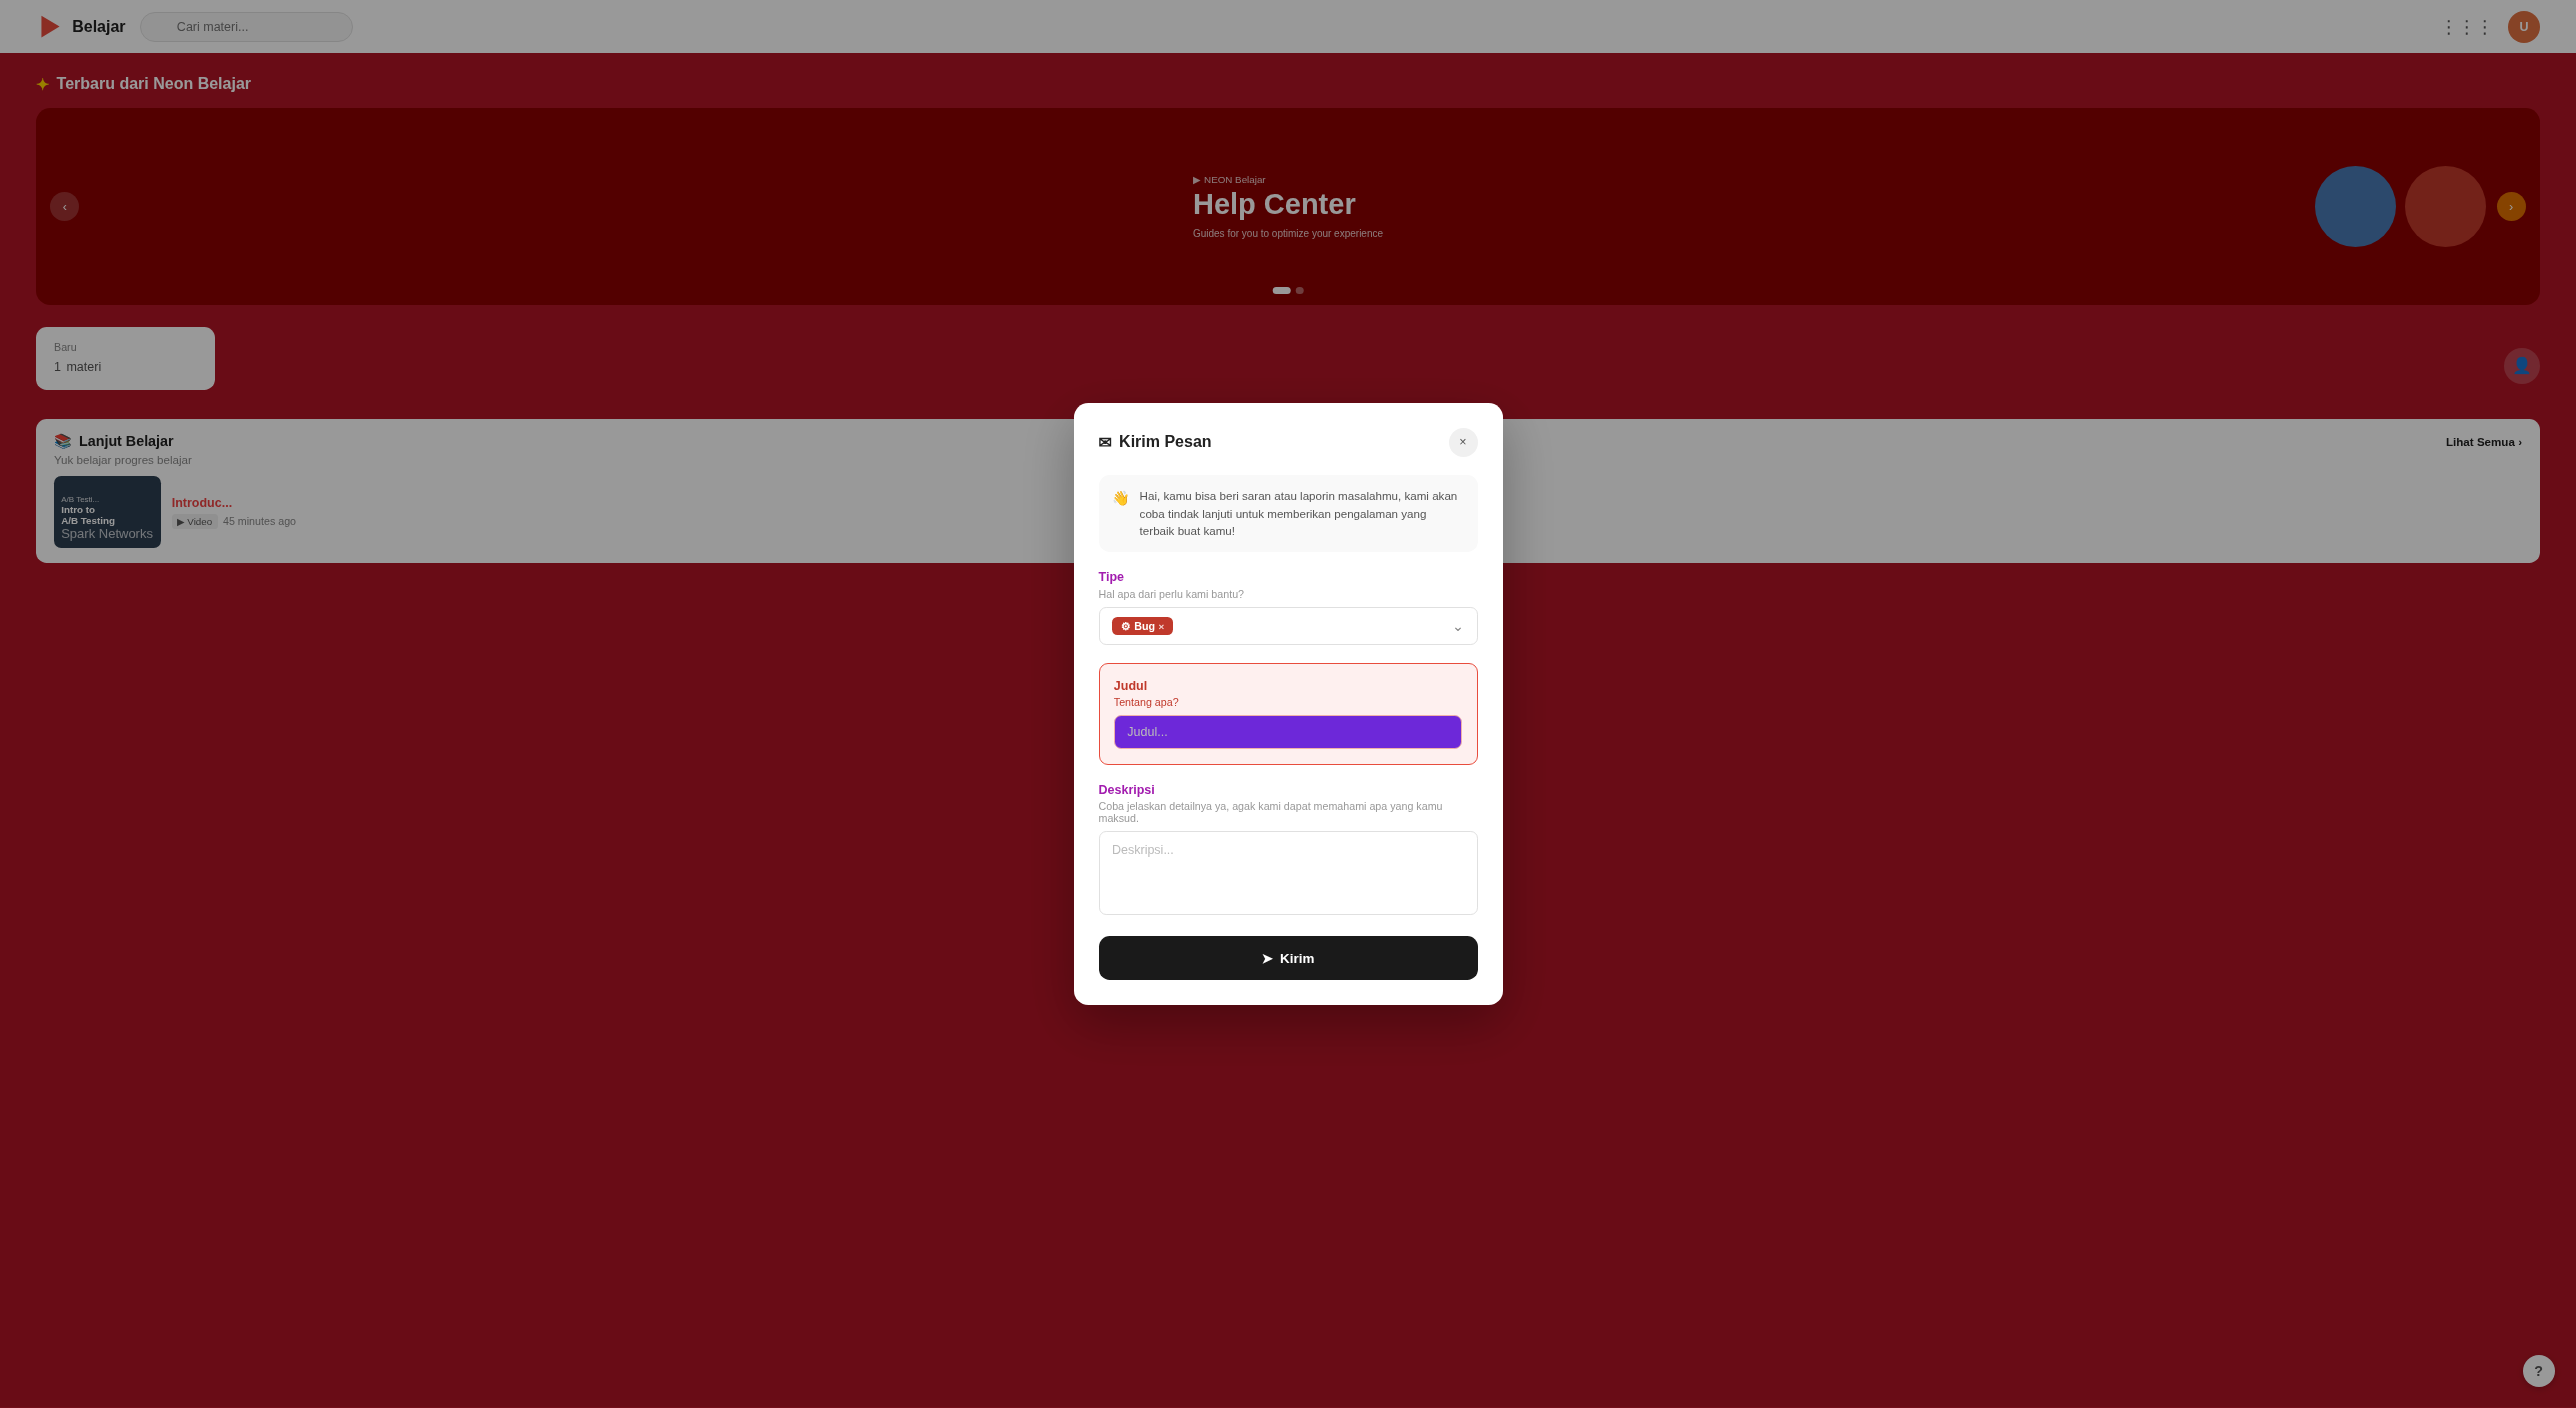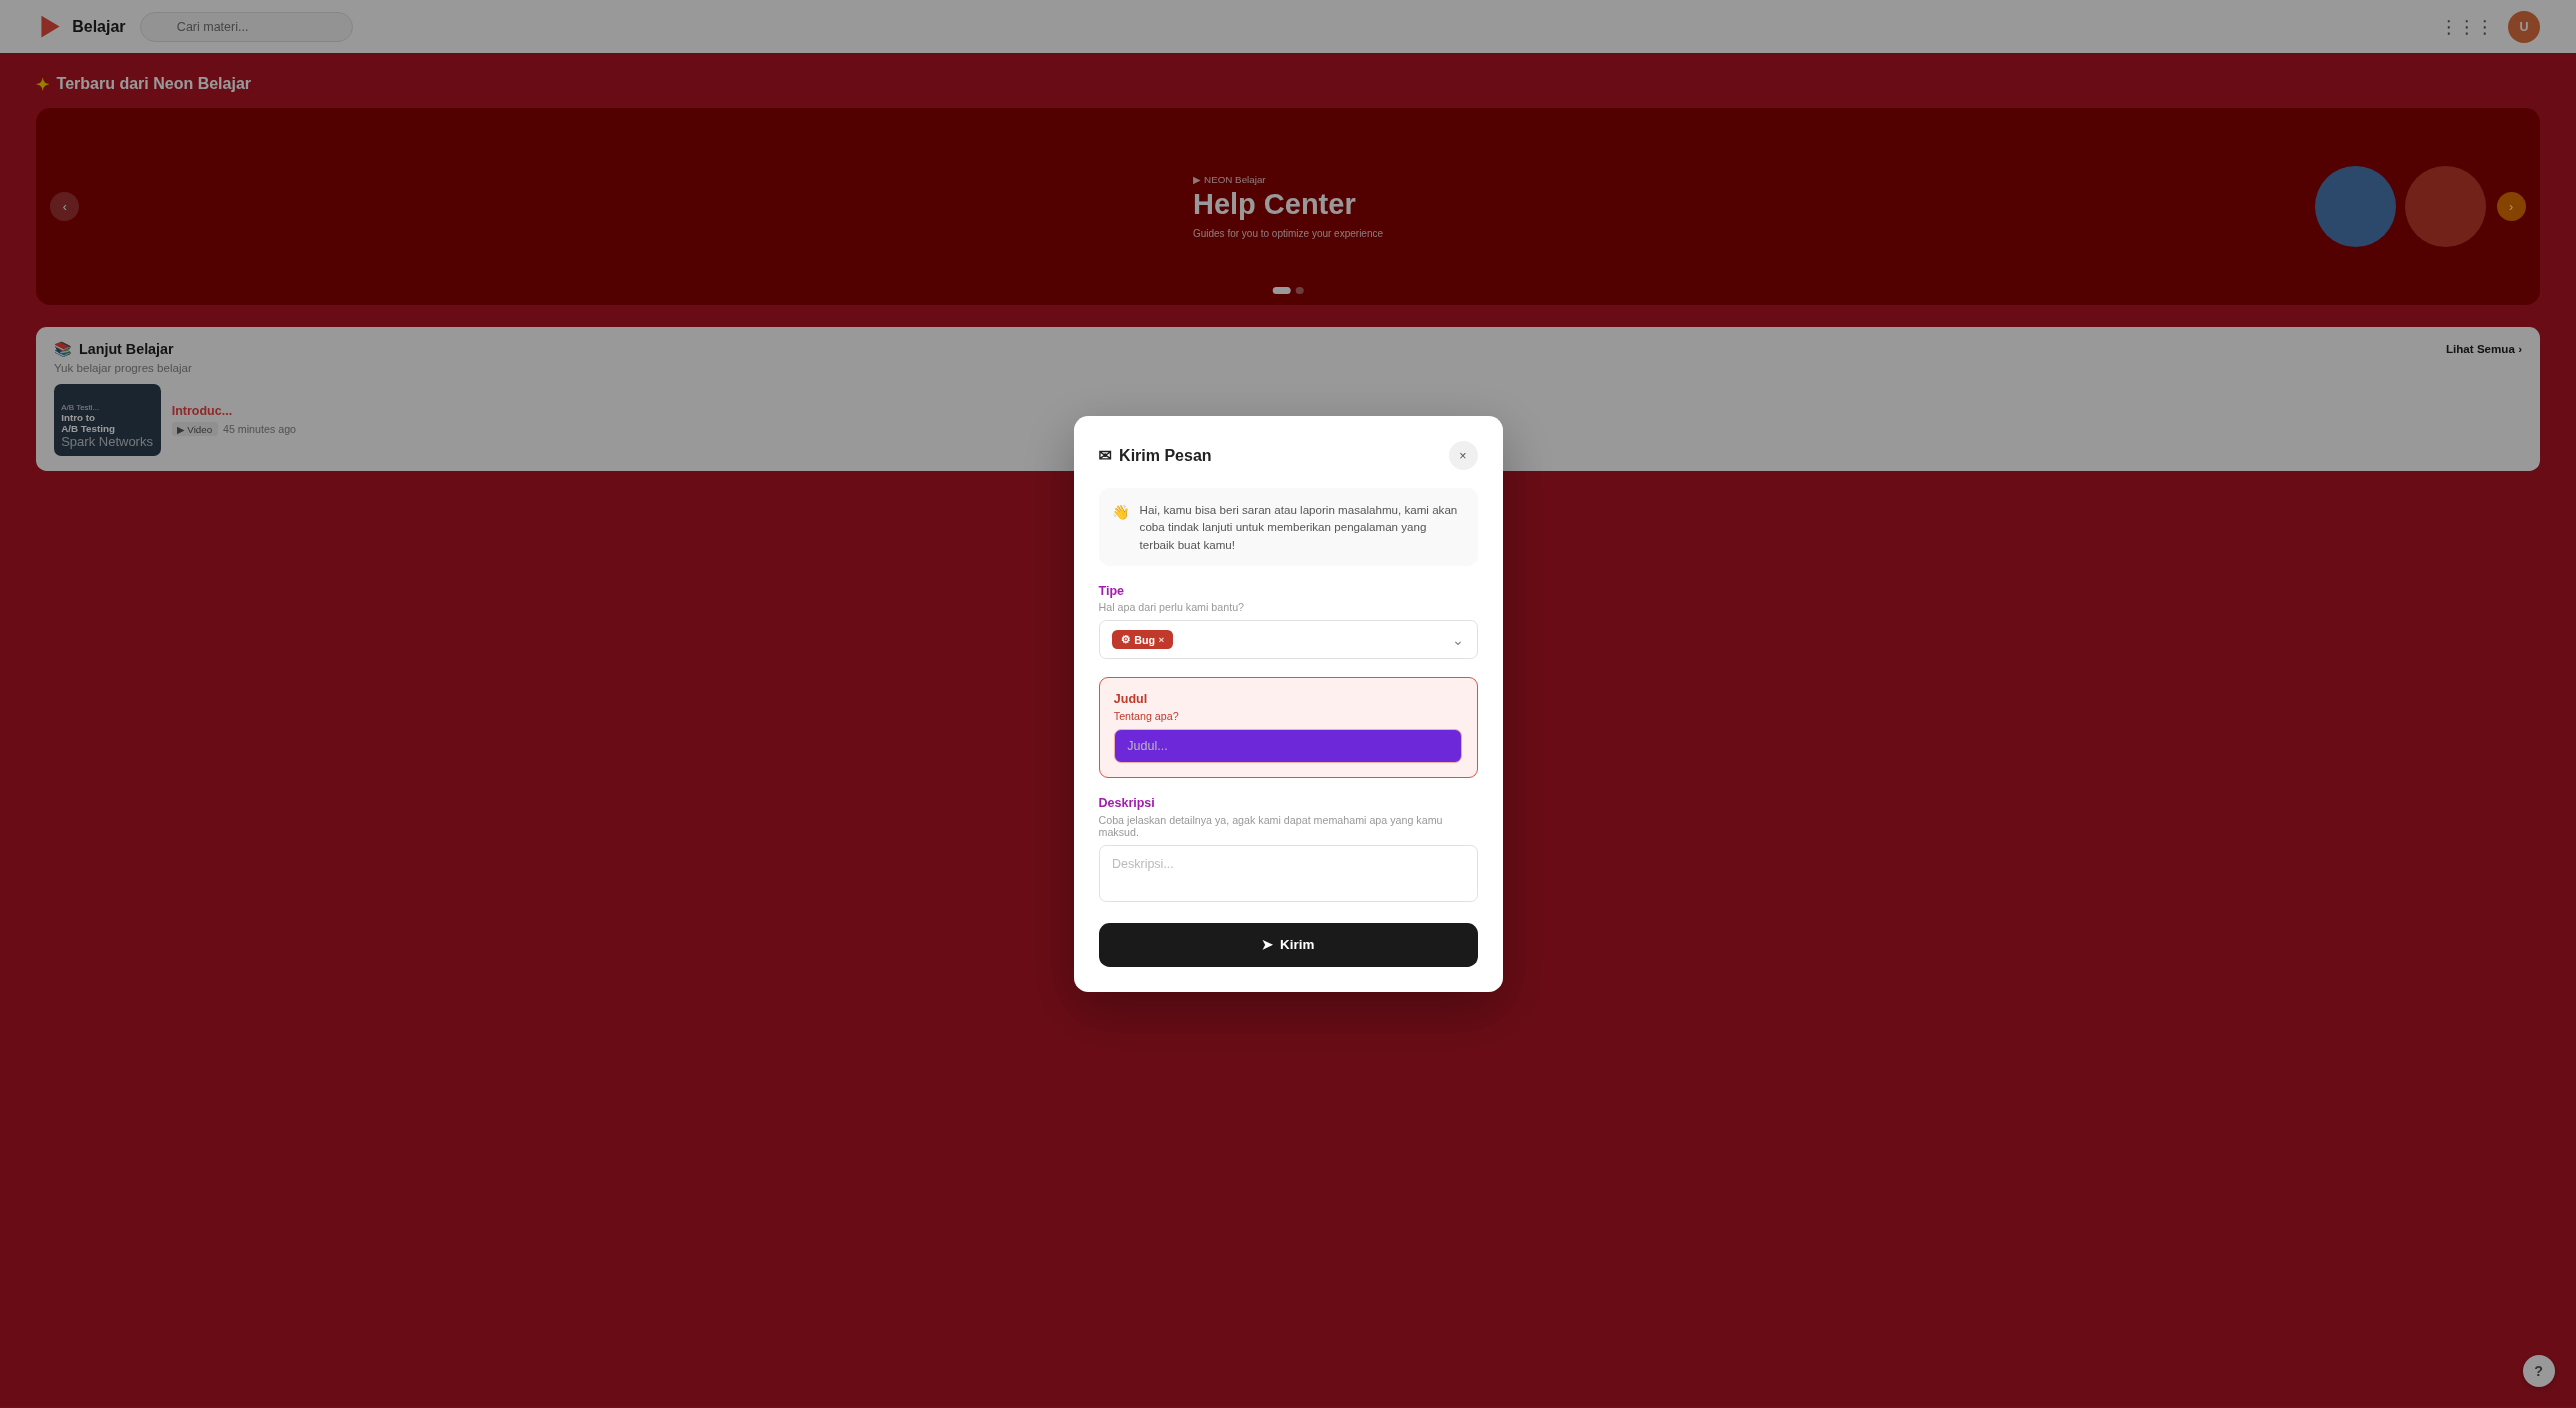--- a/index.html
+++ b/index.html
@@ -463,21 +463,21 @@
     
     .desc-textarea {
       width: 100%;
       border: 0.9px solid #e0e0e0;
       border-radius: 7.2px;
       padding: 10.7px 12.5px;
       font-size: 12.5px;
       color: #aaa;
       outline: none;
       resize: none;
-      height: 57px;
+      height: 84px;
       font-family: inherit;
     }
     .desc-textarea::placeholder { color: #bbb; }
 
     
     .submit-btn {
       width: 100%;
       background: #1a1a1a;
       color: white;
       border: none;
@@ -538,20 +538,32 @@
       <div class="person-circle"></div>
       <div class="person-circle red-bg"></div>
     </div>
     <div class="nav-arrow right">›</div>
     <div class="carousel-dots">
       <div class="dot active"></div>
       <div class="dot"></div>
     </div>
   </div>
 
+  <div style="display:flex;gap:14.3px;margin-bottom:14.3px;">
+    <div class="baru-section">
+      <div class="baru-label">Baru</div>
+      <div class="baru-count">
+        <span>1</span> <span style="font-size:12.5px;color:#555;font-weight:400;">materi</span>
+      </div>
+    </div>
+    <div style="flex:1;"></div>
+    <div style="width:36px;height:36px;background:rgba(255,255,255,0.2);border-radius:50%;display:flex;align-items:center;justify-content:center;align-self:center;">
+      <span style="color:white;font-size:16px;">👤</span>
+    </div>
+  </div>
 
   <div class="lanjut-section">
     <div class="lanjut-header">
       <div class="lanjut-title">
         <span>📚</span>
         <span>Lanjut Belajar</span>
       </div>
       <span class="lihat-semua">Lihat Semua</span>
     </div>
     <div class="lanjut-sub">Yuk belajar progres belajar</div>

